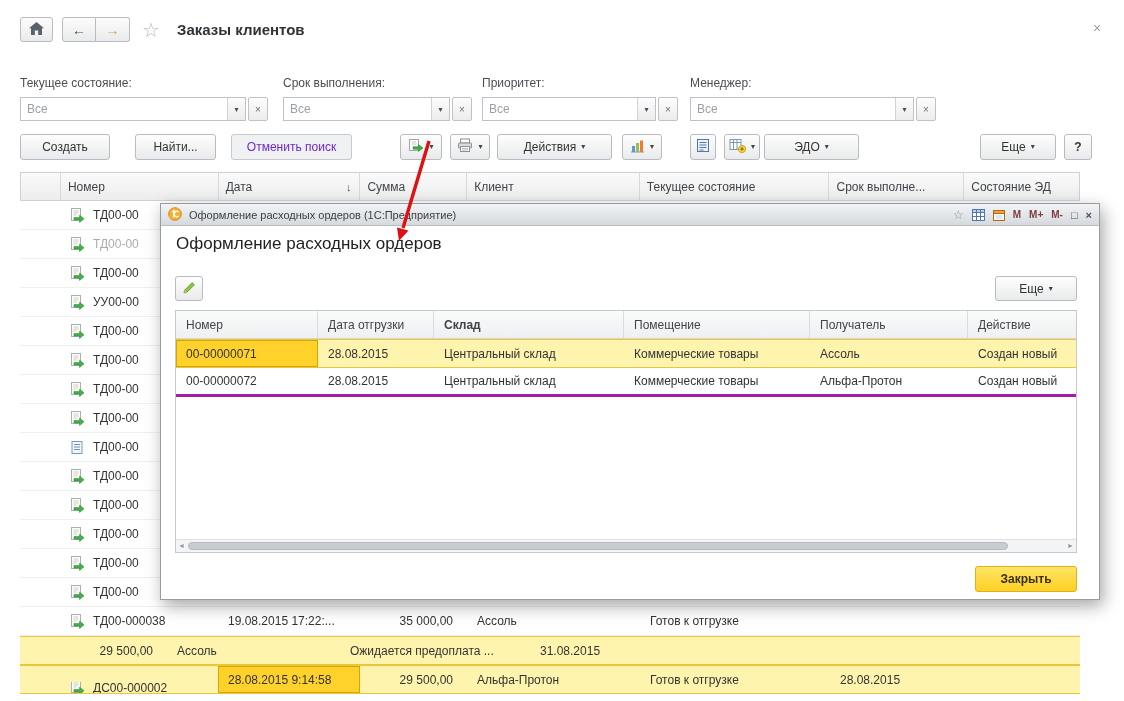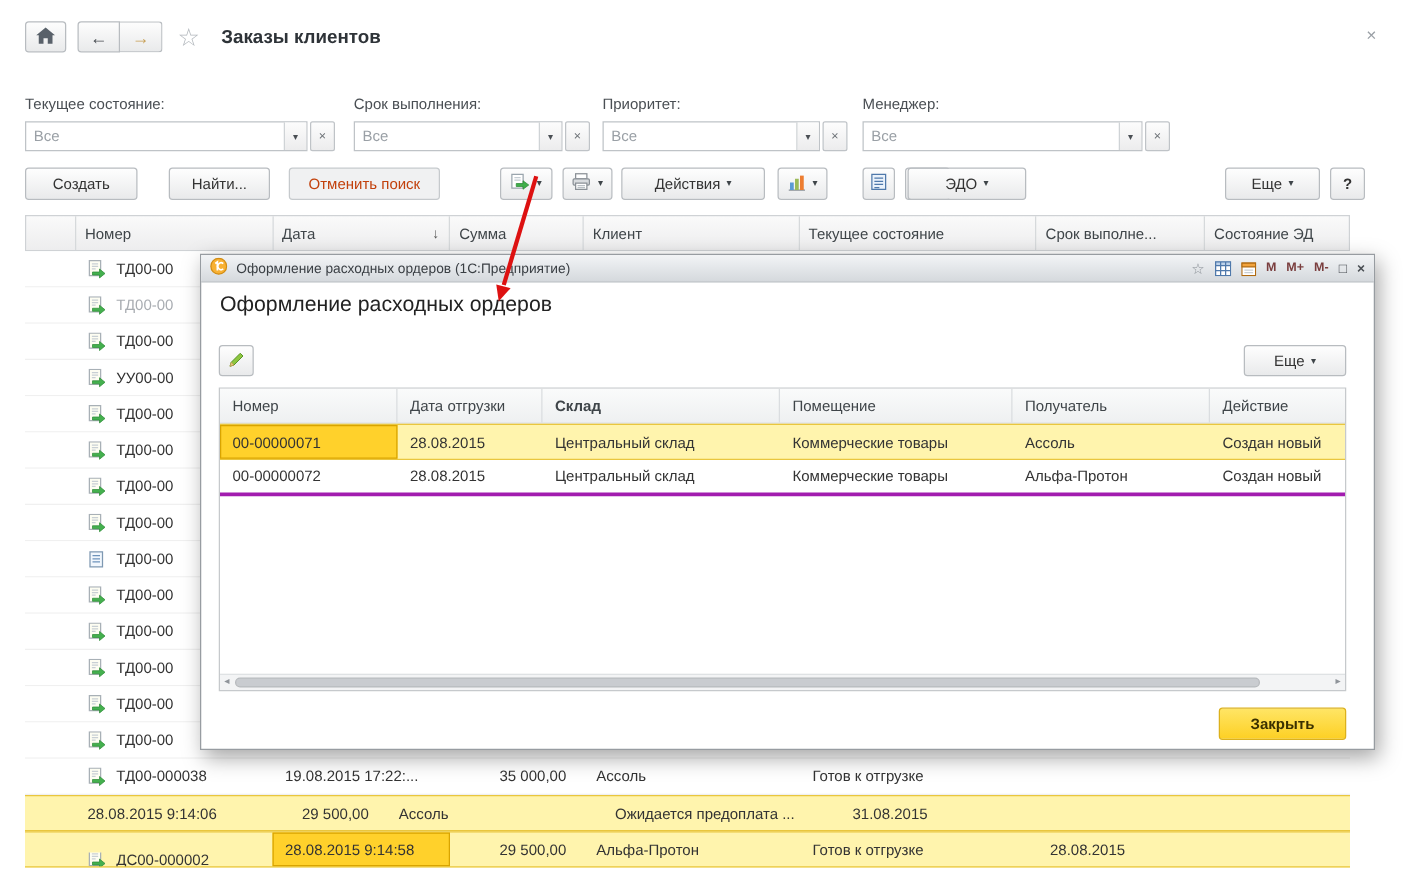--- a/index.html
+++ b/index.html
@@ -26,32 +26,32 @@
   .flt-val{flex:1;padding-left:6px;color:#9aa0a6;font-size:12px;overflow:hidden;white-space:nowrap}
   .flt-dd{width:18px;height:100%;display:flex;align-items:center;justify-content:center;border-left:1px solid #cfd3d6;
     color:#4a4f54;font-size:8px;cursor:pointer;background:linear-gradient(#fcfcfc,#ececed)}
   .flt-clear{position:absolute;top:97px;width:20px;height:24px;border:1px solid #bfc3c7;border-radius:2px;
     background:linear-gradient(#fdfdfd,#ececed);color:#6b7075;font-size:10px;cursor:pointer;font-family:inherit}
 
   
   .btn{position:absolute;top:134px;height:26px;border:1px solid #b8bcc0;border-radius:3px;
     background:linear-gradient(#fefefe,#e9eaeb);font-size:12px;color:#333;display:flex;align-items:center;
     justify-content:center;gap:5px;cursor:pointer;font-family:inherit}
-  .btn.disabled{color:#c2410c;background:#f0f1f2;border-color:#c6cacd}
+  .btn.disabled{color:#6d28d9;background:#f0f1f2;border-color:#c6cacd}
   .caret{font-size:8px;color:#3f4549;line-height:1}
   .b-create{left:20px;width:90px}
   .b-find{left:135px;width:81px}
   .b-cancel{left:231px;width:121px}
   .b-i1{left:400px;width:42px}
   .b-i2{left:450px;width:40px}
   .b-act{left:497px;width:115px}
   .b-i3{left:622px;width:40px}
   .b-i4{left:690px;width:26px}
   .b-i5{left:724px;width:36px}
-  .b-edo{left:726px;width:95px}
+  .b-edo{left:764px;width:95px}
   .b-more{left:980px;width:76px}
   .b-help{left:1064px;width:28px;font-weight:bold}
 
   
   .o-head{position:absolute;left:20px;top:172px;width:1060px;height:29px;display:flex;z-index:1;
     background:linear-gradient(#fafafa,#ededee);border:1px solid #cfd2d5}
   .oh-cell{position:relative;display:flex;align-items:center;padding-left:7px;border-right:1px solid #d6d9db;
     font-size:12px;color:#3f4549;overflow:hidden;white-space:nowrap;cursor:pointer}
   .oh-cell:last-child{border-right:none}
   .sort{position:absolute;right:8px;color:#555;font-size:11px}
@@ -473,23 +473,20 @@
           <span>Ассоль</span>
         </div>
         <div class="o-cell " style="width: 190px;">
           <span>Готов к отгрузке</span>
         </div>
         <div class="o-cell " style="width: 135px;"></div>
         <div class="o-cell " style="width: 115px;"></div>
       </div>
       <div class="o-row hl" style="top: 636px;">
         <div class="o-cell " style="width: 40px;"></div>
-        <div class="o-cell " style="width: 142px;">
-          <span>28.08.2015 9:14:06</span>
-        </div>
         <div class="o-cell right" style="width: 107px;">
           <span>29 500,00</span>
         </div>
         <div class="o-cell " style="width: 173px;">
           <span>Ассоль</span>
         </div>
         <div class="o-cell " style="width: 190px;">
           <span>Ожидается предоплата ...</span>
         </div>
         <div class="o-cell " style="width: 135px;">

